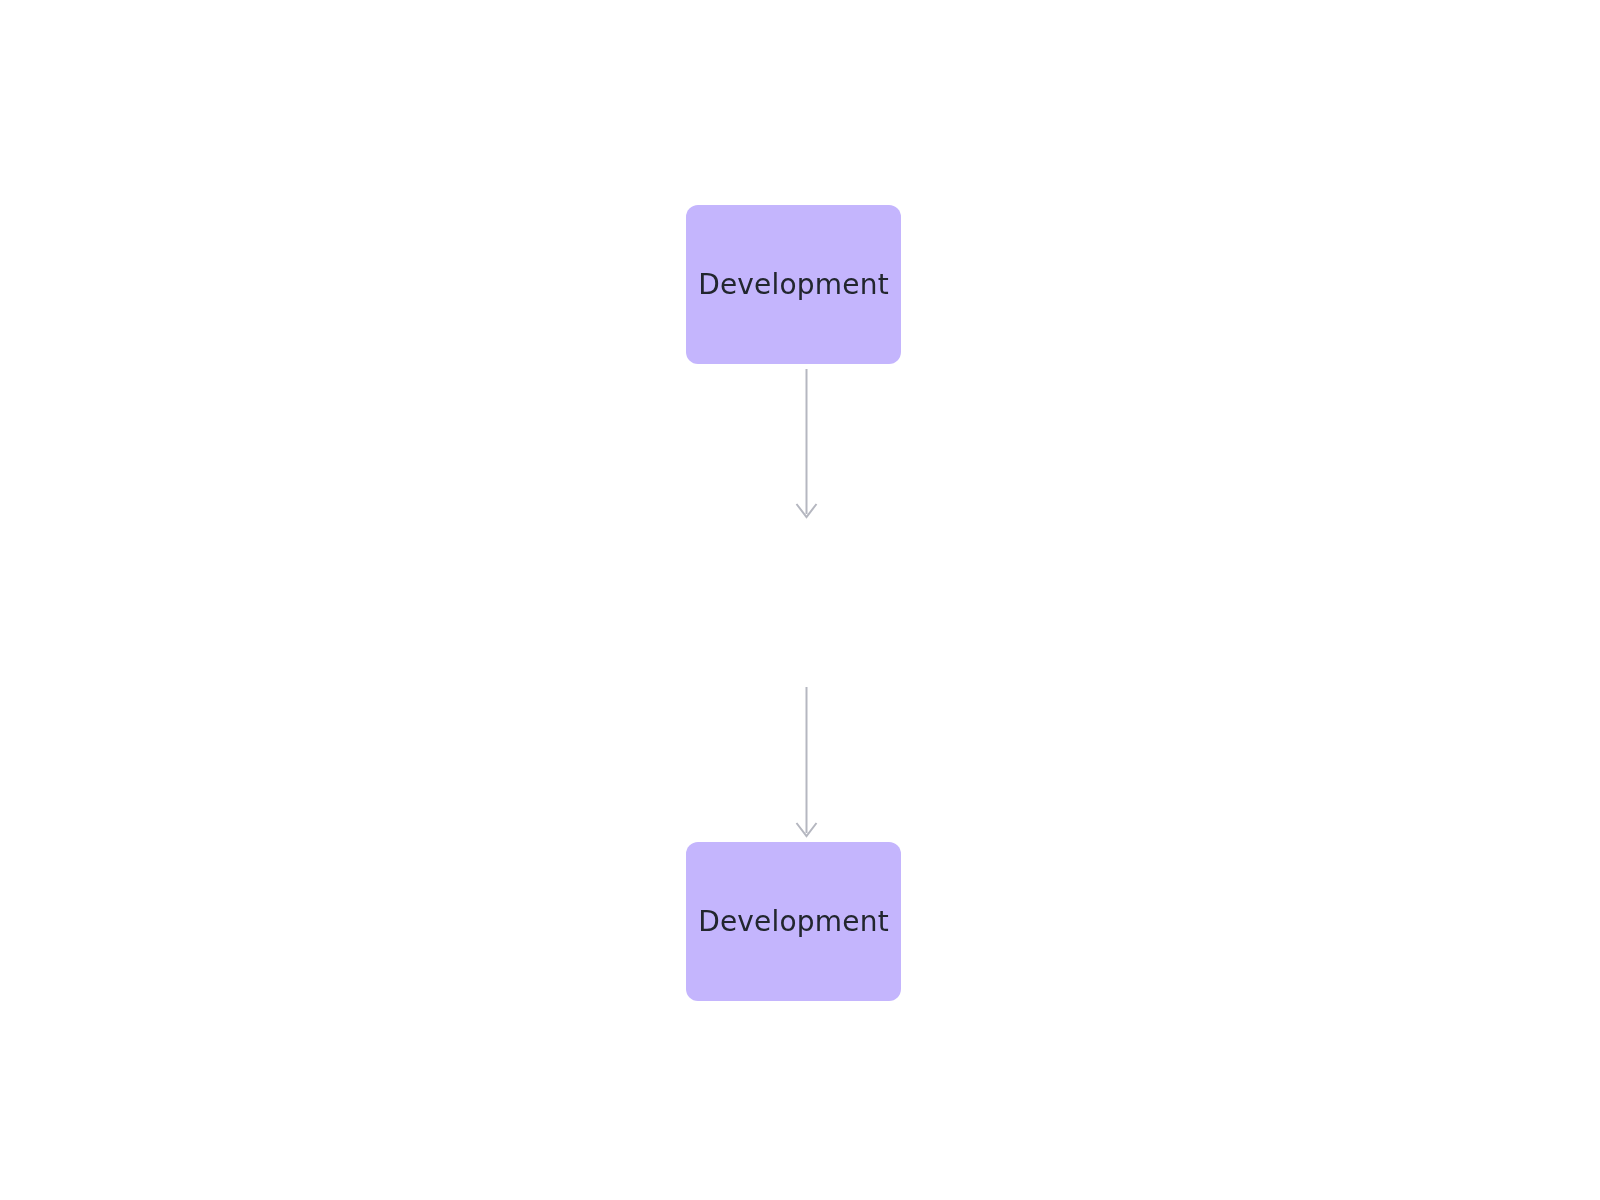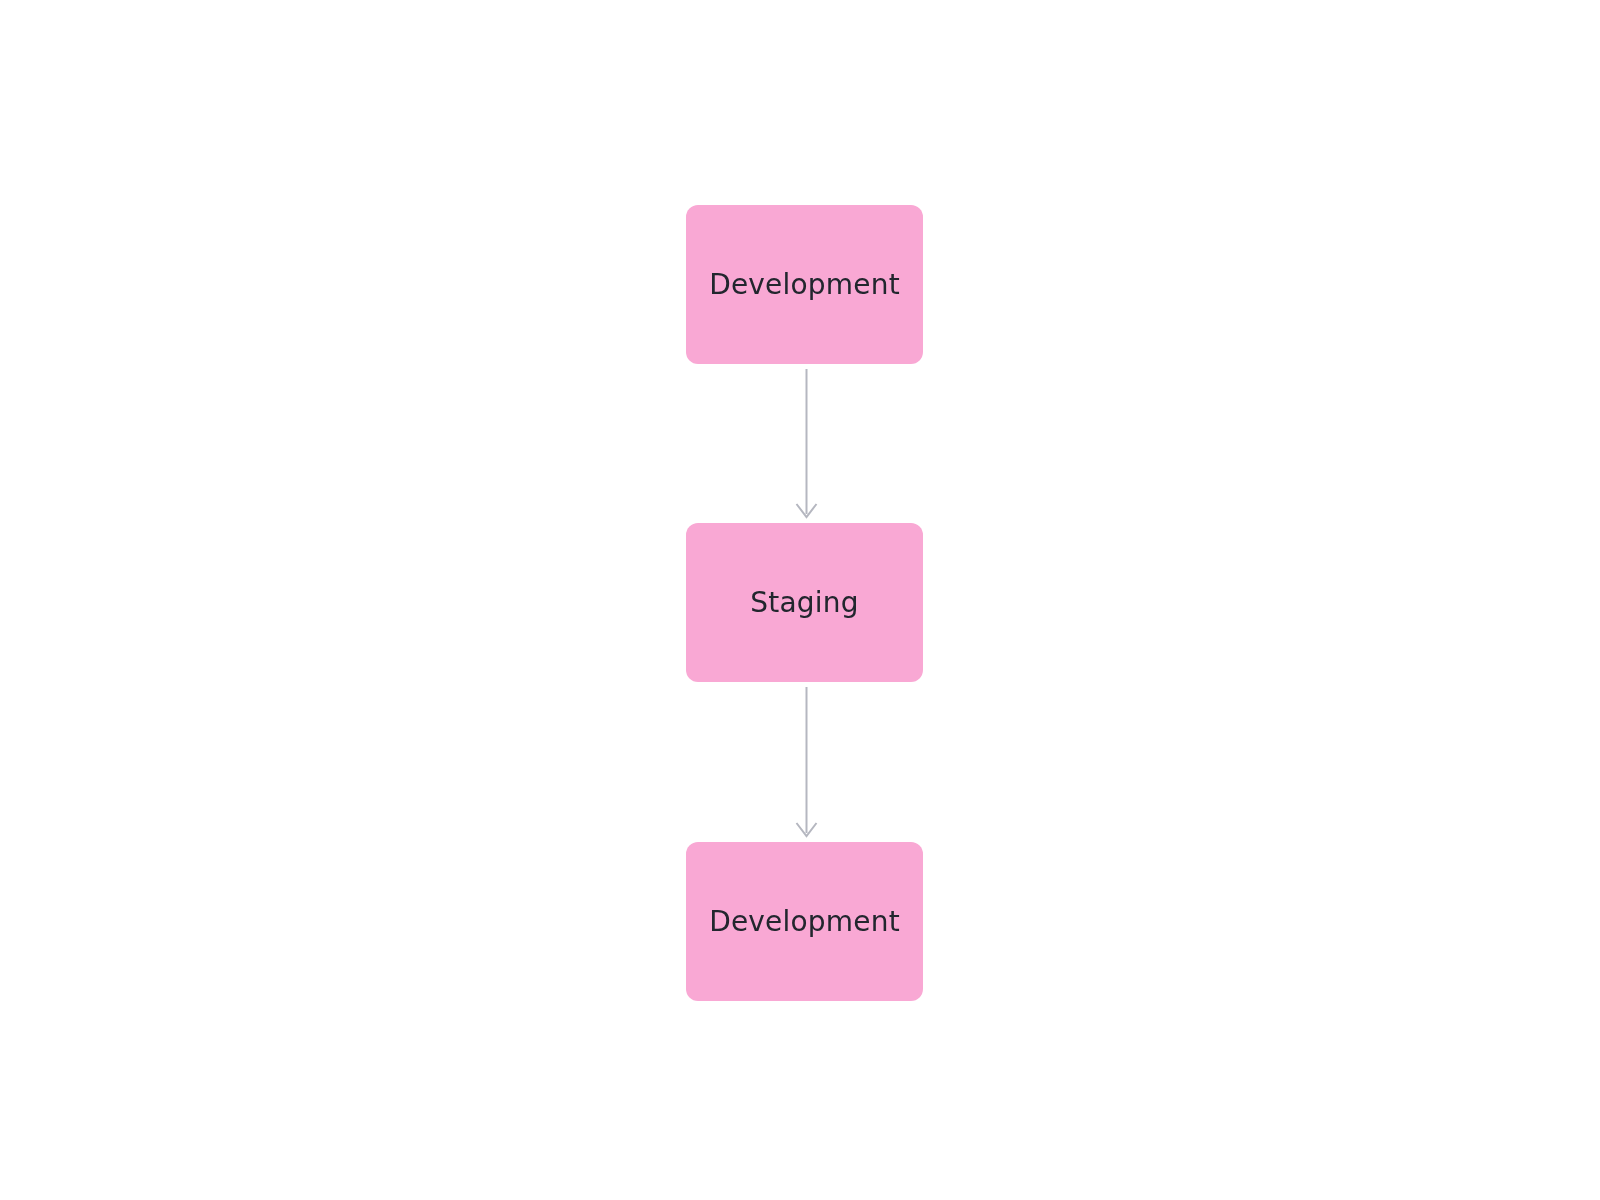--- a/index.html
+++ b/index.html
@@ -11,23 +11,23 @@
   .canvas {
     position: relative;
     width: 1600px;
     height: 1200px;
     background: #ffffff;
     overflow: hidden;
   }
   .node {
     position: absolute;
     left: 686px;
-    width: 237px;
+    width: 215px;
     height: 159px;
-    background: #f9a8d4;
+    background: #c4b5fd;
     border-radius: 12px;
     display: flex;
     align-items: center;
     justify-content: center;
   }
   .node-label {
     color: #22262e;
     font-size: 28px;
     line-height: 1;
     letter-spacing: 0.2px;
@@ -57,23 +57,20 @@
 
   <div class="node node-development">
     <span class="node-label">Development</span>
   </div>
 
   <svg class="edge edge-1" viewBox="0 0 29 159" aria-hidden="true">
     <line x1="14.5" y1="5" x2="14.5" y2="150"></line>
     <polyline points="4.5,140 14.5,153 24.5,140"></polyline>
   </svg>
 
-  <div class="node node-staging">
-    <span class="node-label">Staging</span>
-  </div>
 
   <svg class="edge edge-2" viewBox="0 0 29 160" aria-hidden="true">
     <line x1="14.5" y1="5" x2="14.5" y2="151"></line>
     <polyline points="4.5,141 14.5,154 24.5,141"></polyline>
   </svg>
 
   <div class="node node-production">
     <span class="node-label">Development</span>
   </div>
 

